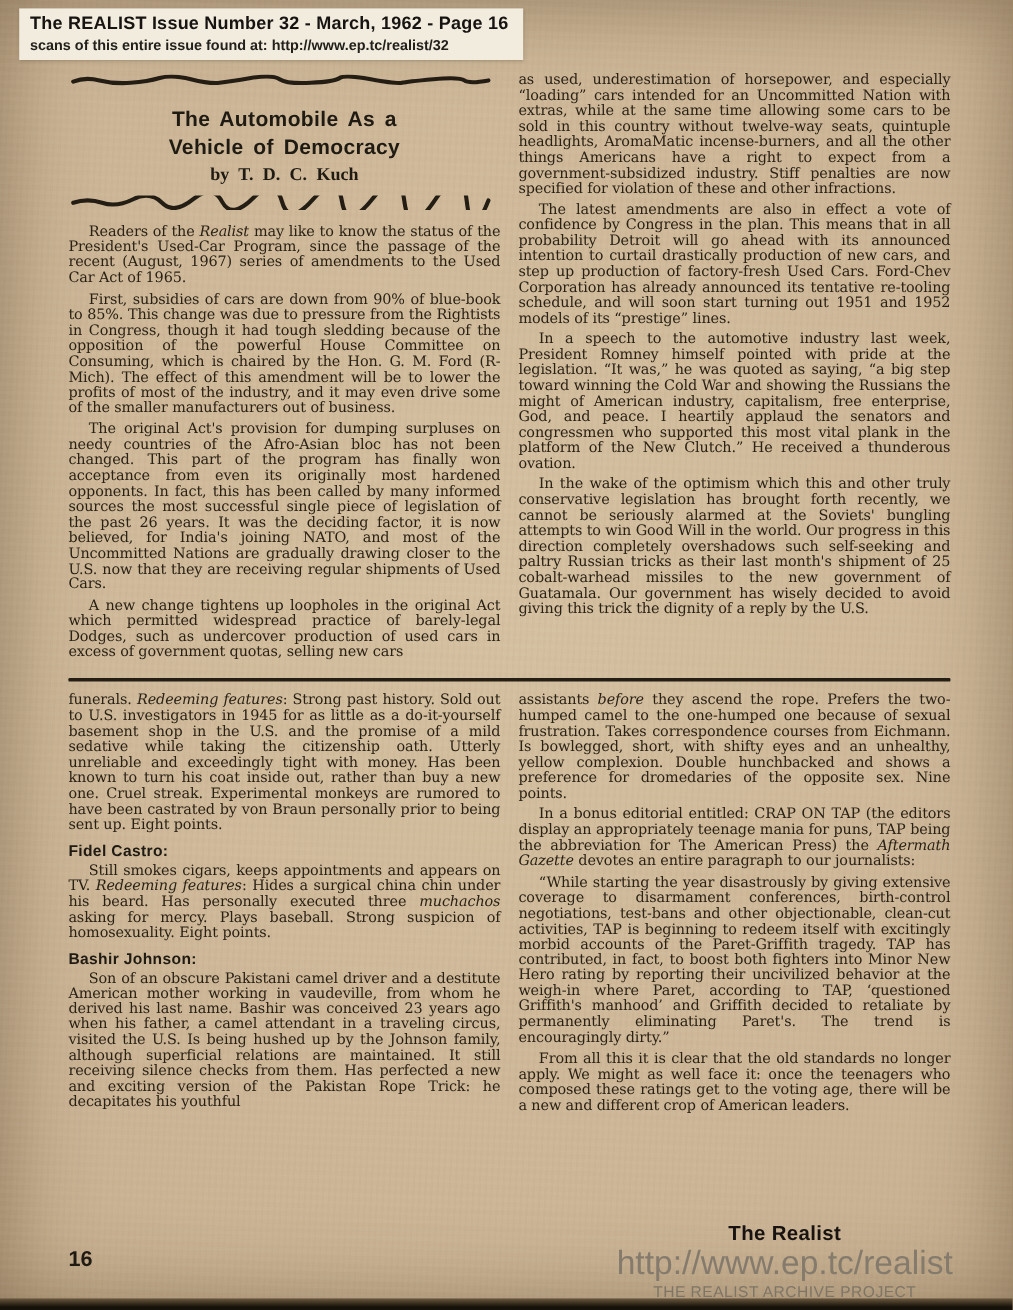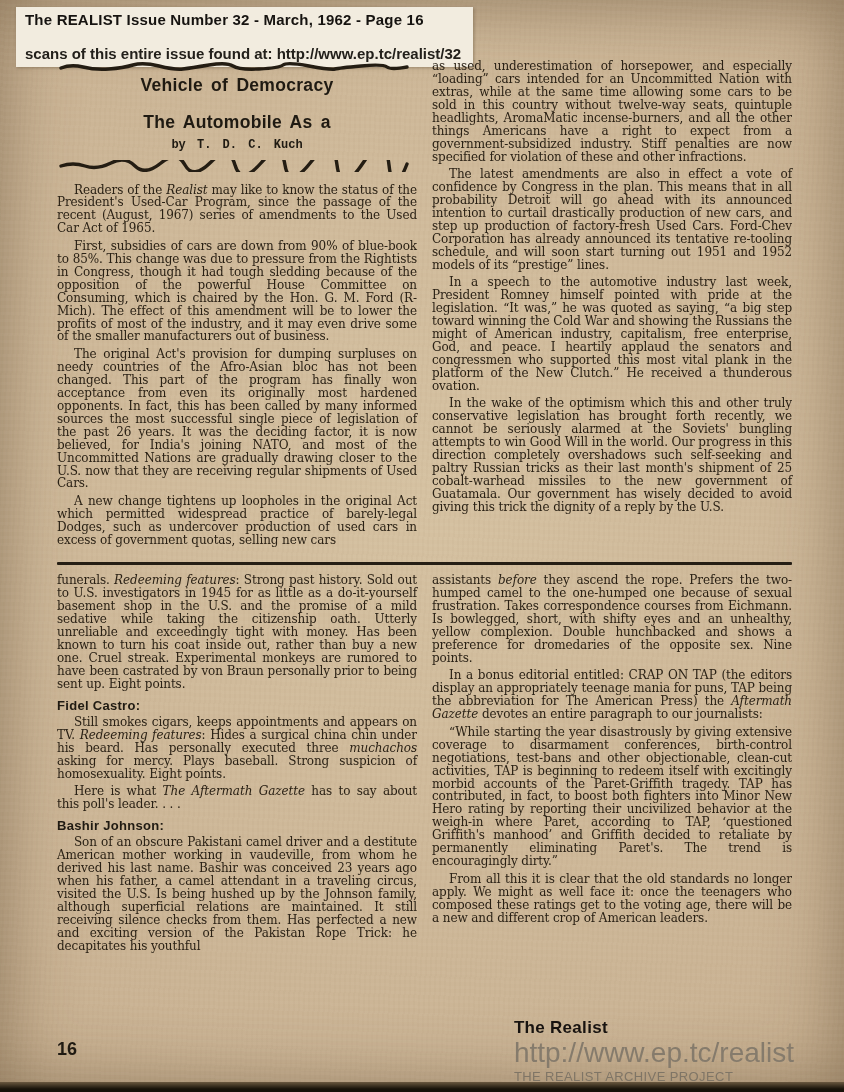--- a/index.html
+++ b/index.html
@@ -8,45 +8,45 @@
     background: radial-gradient(ellipse 120% 100% at 50% 45%, #d5c1a1 0%, #cab394 55%, #b89f7e 90%, #a98f6e 100%);
     box-shadow: inset 0 0 70px rgba(82,62,38,.5);
     font-family:"DejaVu Serif", serif; color:#2a2115;
   }
   .grain { position:absolute; inset:0; pointer-events:none; opacity:.5;
     background: repeating-linear-gradient(93deg, rgba(120,95,65,.06) 0 2px, rgba(0,0,0,0) 2px 5px),
                 repeating-linear-gradient(2deg, rgba(255,250,235,.05) 0 3px, rgba(0,0,0,0) 3px 7px); }
   .scan-label { position:absolute; top:7px; left:16px; background:#f2ecdf;
     padding:4px 12px 5px 9px; box-shadow:1px 1px 3px rgba(60,45,25,.35); }
   .scan-label .l1 { font-family:"Liberation Sans",sans-serif; font-weight:bold; font-size:15px; color:#161310; letter-spacing:.2px; }
-  .scan-label .l2 { font-family:"Liberation Sans",sans-serif; font-weight:bold; font-size:15px; color:#23201b; margin-top:17px; }
+  .scan-label .l2 { font-family:"Liberation Sans",sans-serif; font-weight:bold; font-size:12px; color:#23201b; margin-top:3px; }
 
   .content { position:absolute; left:57px; top:60px; width:735px; }
   .cols { display:flex; gap:15px; }
   .col { width:360px; }
 
   .title-block { text-align:center; margin:2px 0 12px; }
   .squiggle { display:block; margin:0 auto; }
   .title-line { font-family:"Liberation Sans",sans-serif; font-weight:bold; font-size:17.5px;
     line-height:1.3; letter-spacing:.3px; word-spacing:3px; color:#1f1a12; }
-  .byline { font-family:Liberation Mono, monospace; font-weight:bold; font-size:12px;
+  .byline { font-family:Liberation Serif, serif; font-weight:bold; font-size:15px;
     margin:4px 0 8px; word-spacing:4px; color:#1f1a12; }
 
   .para { margin:0 0 4.5px; text-align:justify; font-size:12px; line-height:1.08;
     text-indent:17px; letter-spacing:-.1px; }
   .para.noindent { text-indent:0; }
   .it { font-style:italic;margin-top:18px; }
   .subhead { font-family:"Liberation Sans",sans-serif; font-weight:bold; font-size:13px;
     margin:7px 0 3px; letter-spacing:.3px; color:#1f1a12; }
 
   .divider { height:3px; background:#251e14; margin:11px 0 9px; border-radius:1px; }
 
   .pagenum { position:absolute; left:57px; bottom:32px; font-family:"Liberation Sans",sans-serif;
     font-weight:bold; font-size:18px; color:#1f1a12; }
-  .archive { position:absolute; right:50px; bottom:8px; text-align:left; }
+  .archive { position:absolute; right:50px; bottom:8px; text-align:center; }
   .archive .brand { font-family:"Liberation Sans",sans-serif; font-weight:bold; font-size:17px; color:#181310; letter-spacing:.3px; }
   .archive .url { font-family:"Liberation Sans",sans-serif; font-size:28px; color:#857b6c; line-height:1.1; }
   .archive .project { font-family:Liberation Sans, sans-serif; font-size:13px; color:#7f7566; letter-spacing:.4px; }
   .bottom-edge { position:absolute; left:0; right:0; bottom:0; height:10px;
     background:linear-gradient(#6a583f, #171209 70%); }
 </style>
 </head>
 <body>
 
 <div class="page">
@@ -57,22 +57,22 @@
     <div class="l2">scans of this entire issue found at: http://www.ep.tc/realist/32</div>
   </div>
 
   <div class="content">
     <div class="cols">
       <div class="col">
         <div class="title-block">
           <svg class="squiggle" width="356" height="12" viewBox="0 0 356 12">
             <path d="M2,6 q10,-4 22,-1 t26,2 t24,-4 t26,1 t24,3 t26,-4 t24,1 t26,3 t24,-4 t26,1 t26,3 t26,-3 t26,1 t20,0" fill="none" stroke="#241d13" stroke-width="3.4" stroke-linecap="round"></path>
           </svg>
+          <div style="margin-top:14px;" class="title-line">The Automobile As a</div>
           <div class="title-line">Vehicle of Democracy</div>
-          <div style="margin-top:14px;" class="title-line">The Automobile As a</div>
           <div class="byline">by T. D. C. Kuch</div>
           <svg class="squiggle" width="356" height="12" viewBox="0 0 356 12">
             <path d="M2,6 q12,-4 24,0 t26,-3 t24,3 t26,-3 t24,2 t26,-3 t24,3 t26,-2 t24,2 t26,-3 t26,3 t26,-2 t26,2 t18,-1" fill="none" stroke="#241d13" stroke-width="3.4" stroke-linecap="round"></path>
           </svg>
         </div>
         <div>
             <p class="para"><span>Readers of the </span><span class="it">Realist</span><span> may like to know the status of the President's Used-Car Program, since the passage of the recent (August, 1967) series of amendments to the Used Car Act of 1965.</span></p>
             <p class="para"><span>First, subsidies of cars are down from 90% of blue-book to 85%. This change was due to pressure from the Rightists in Congress, though it had tough sledding because of the opposition of the powerful House Committee on Consuming, which is chaired by the Hon. G. M. Ford (R-Mich). The effect of this amendment will be to lower the profits of most of the industry, and it may even drive some of the smaller manufacturers out of business.</span></p>
             <p class="para"><span>The original Act's provision for dumping surpluses on needy countries of the Afro-Asian bloc has not been changed. This part of the program has finally won acceptance from even its originally most hardened opponents. In fact, this has been called by many informed sources the most successful single piece of legislation of the past 26 years. It was the deciding factor, it is now believed, for India's joining NATO, and most of the Uncommitted Nations are gradually drawing closer to the U.S. now that they are receiving regular shipments of Used Cars.</span></p>
             <p class="para"><span>A new change tightens up loopholes in the original Act which permitted widespread practice of barely-legal Dodges, such as undercover production of used cars in excess of government quotas, selling new cars</span></p>
@@ -89,21 +89,20 @@
     </div>
 
     <div class="divider"></div>
 
     <div class="cols">
       <div class="col">
         <div>
             <p class="para noindent"><span>funerals. </span><span class="it">Redeeming features</span><span>: Strong past history. Sold out to U.S. investigators in 1945 for as little as a do-it-yourself basement shop in the U.S. and the promise of a mild sedative while taking the citizenship oath. Utterly unreliable and exceedingly tight with money. Has been known to turn his coat inside out, rather than buy a new one. Cruel streak. Experimental monkeys are rumored to have been castrated by von Braun personally prior to being sent up. Eight points.</span></p>
             <div class="subhead">Fidel Castro:</div>
             <p class="para"><span>Still smokes cigars, keeps appointments and appears on TV. </span><span class="it">Redeeming features</span><span>: Hides a surgical china chin under his beard. Has personally executed three </span><span class="it">muchachos</span><span> asking for mercy. Plays baseball. Strong suspicion of homosexuality. Eight points.</span></p>
-            <p class="para"><span>Here is what </span><span class="it">The Aftermath Gazette</span><span> has to say about this poll's leader. . . .</span></p>
             <div class="subhead">Bashir Johnson:</div>
             <p class="para"><span>Son of an obscure Pakistani camel driver and a destitute American mother working in vaudeville, from whom he derived his last name. Bashir was conceived 23 years ago when his father, a camel attendant in a traveling circus, visited the U.S. Is being hushed up by the Johnson family, although superficial relations are maintained. It still receiving silence checks from them. Has perfected a new and exciting version of the Pakistan Rope Trick: he decapitates his youthful</span></p>
           </div>
       </div>
       <div class="col">
         <div>
             <p class="para noindent"><span>assistants </span><span class="it">before</span><span> they ascend the rope. Prefers the two-humped camel to the one-humped one because of sexual frustration. Takes correspondence courses from Eichmann. Is bowlegged, short, with shifty eyes and an unhealthy, yellow complexion. Double hunchbacked and shows a preference for dromedaries of the opposite sex. Nine points.</span></p>
             <p class="para"><span>In a bonus editorial entitled: CRAP ON TAP (the editors display an appropriately teenage mania for puns, TAP being the abbreviation for The American Press) the </span><span class="it">Aftermath Gazette</span><span> devotes an entire paragraph to our journalists:</span></p>
             <p class="para"><span>“While starting the year disastrously by giving extensive coverage to disarmament conferences, birth-control negotiations, test-bans and other objectionable, clean-cut activities, TAP is beginning to redeem itself with excitingly morbid accounts of the Paret-Griffith tragedy. TAP has contributed, in fact, to boost both fighters into Minor New Hero rating by reporting their uncivilized behavior at the weigh-in where Paret, according to TAP, ‘questioned Griffith's manhood’ and Griffith decided to retaliate by permanently eliminating Paret's. The trend is encouragingly dirty.”</span></p>
             <p class="para"><span>From all this it is clear that the old standards no longer apply. We might as well face it: once the teenagers who composed these ratings get to the voting age, there will be a new and different crop of American leaders.</span></p>

